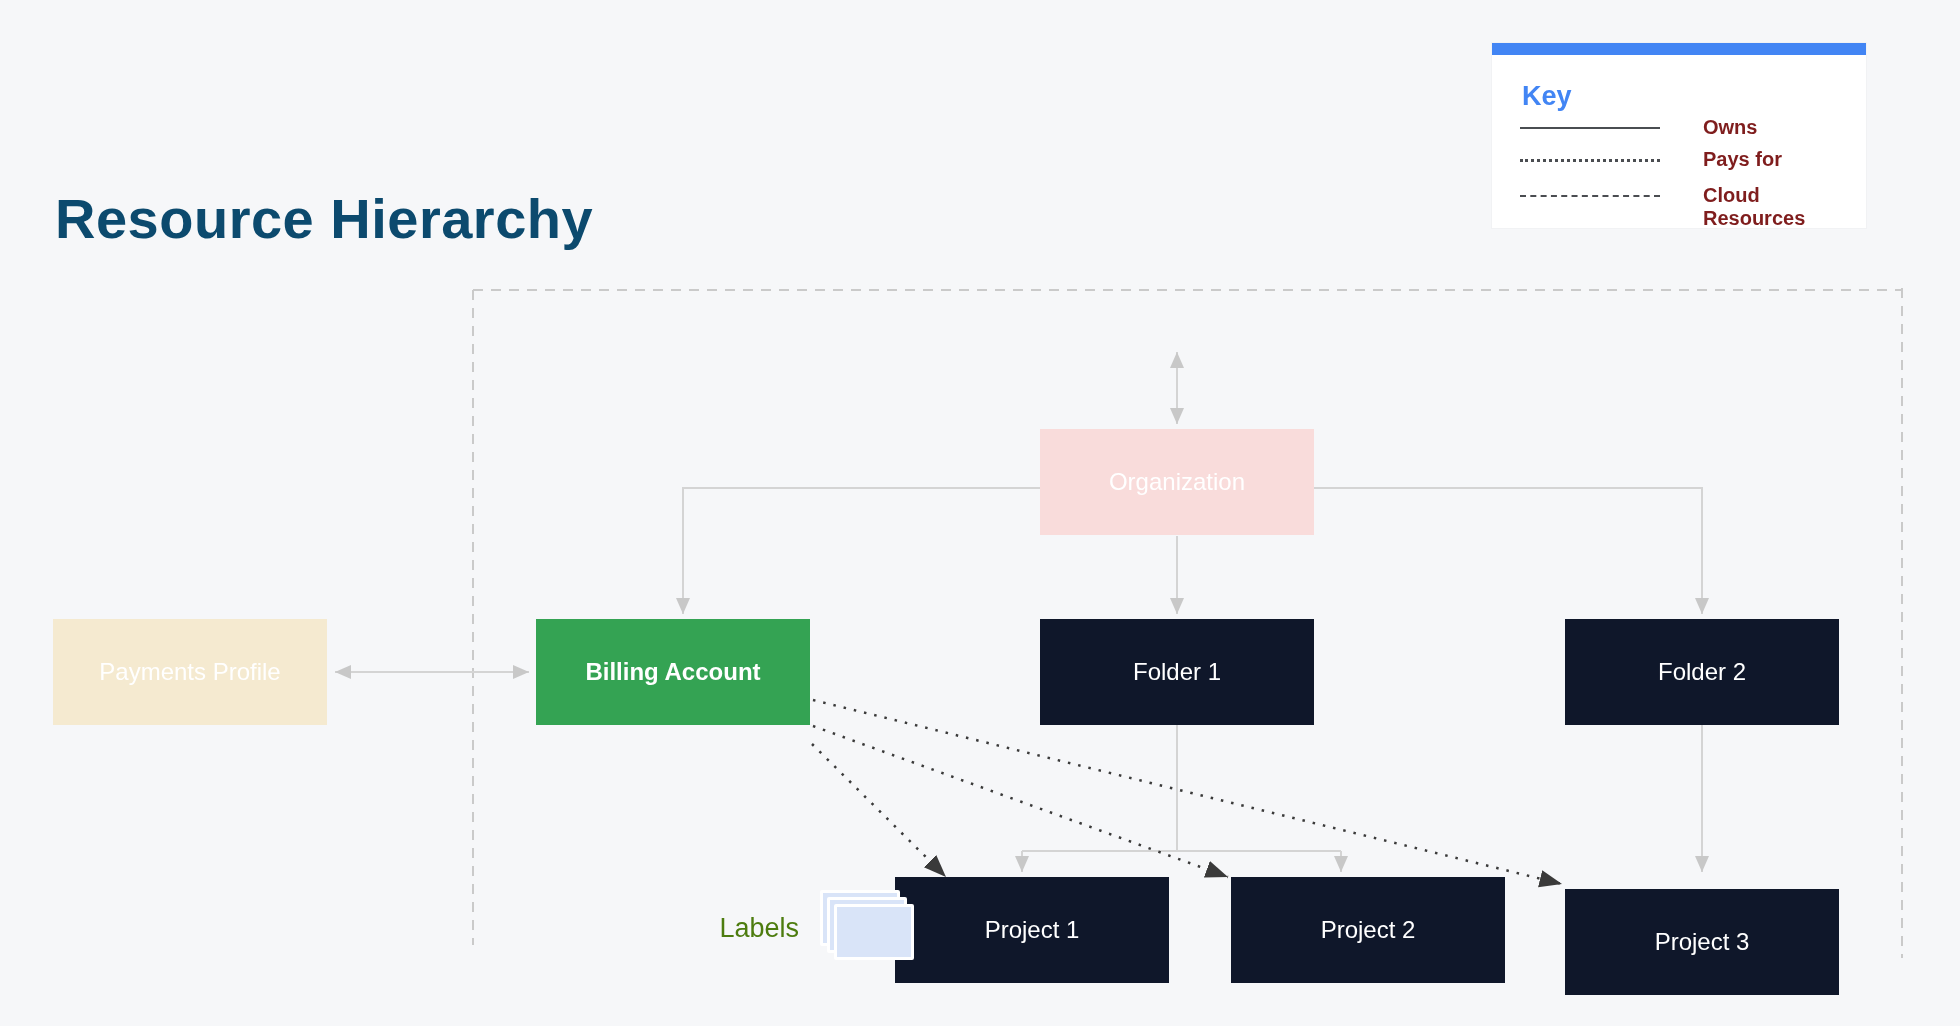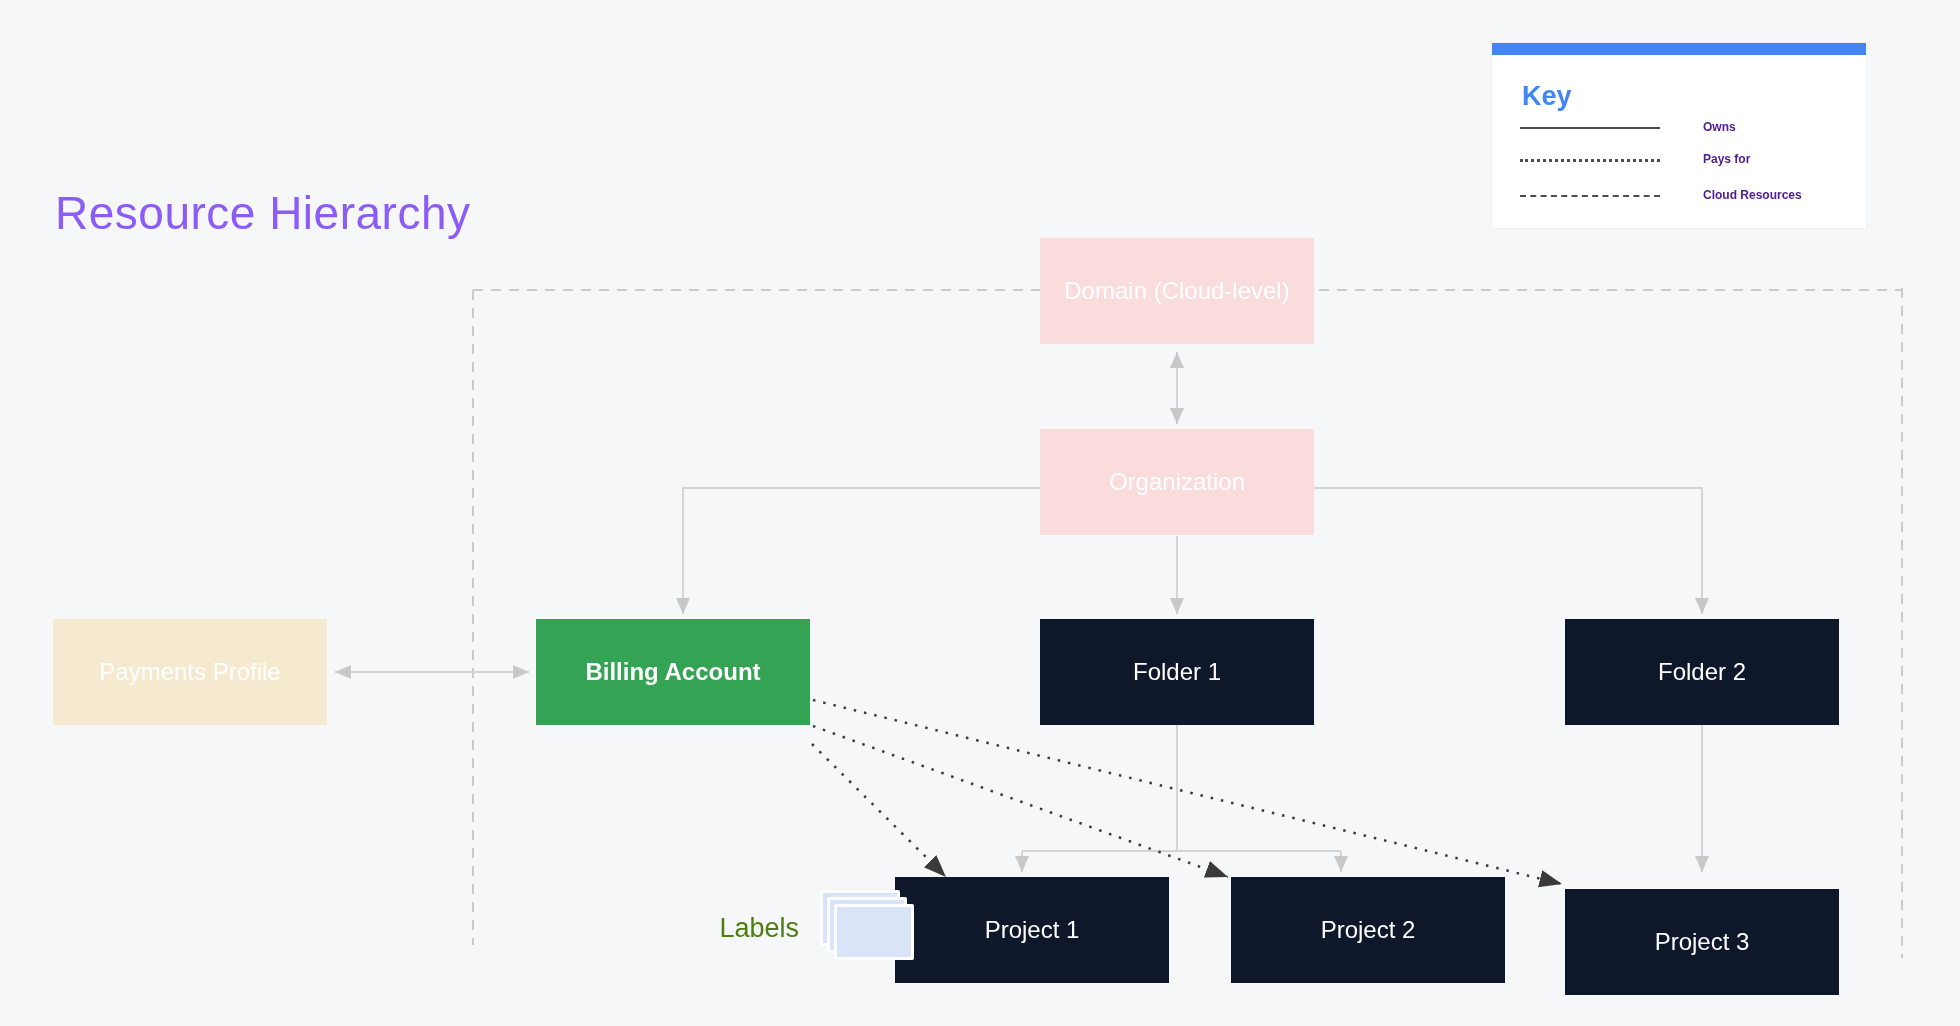--- a/index.html
+++ b/index.html
@@ -5,21 +5,21 @@
   html,body{margin:0;padding:0;background:#f6f7f9;}
   .stage{
     position:relative;width:1960px;height:1026px;overflow:hidden;
     background:#f6f7f9;
     font-family:"Liberation Sans",sans-serif;
   }
   .conn{position:absolute;left:0;top:0;z-index:1;}
 
   .page-title{
     position:absolute;left:55px;top:186px;z-index:3;
-    font-size:46px;font-weight:400;color:#8b5cf6;letter-spacing:.5px;
+    font-size:56px;font-weight:700;color:#0c4a6e;letter-spacing:.5px;
   }
 
   
   .node{
     position:absolute;z-index:2;width:274px;height:106px;
     display:flex;align-items:center;justify-content:center;
     font-size:24px;font-weight:400;color:#ffffff;text-align:center;
   }
   .node.pink  {background:#f9dcdb;}
   .node.cream {background:#f5ead0;}
@@ -59,21 +59,21 @@
   .key-title{
     position:absolute;left:30px;top:38px;
     font-size:27px;font-weight:700;color:#4285f4;
   }
   .key-sample{position:absolute;left:28px;width:140px;height:0;}
   .key-sample.solid {top:84px; border-top:2px solid  #4a4d51;}
   .key-sample.dotted{top:116px;border-top:3px dotted #4a4d51;}
   .key-sample.dashed{top:152px;border-top:2px dashed #4a4d51;}
   .key-label{
     position:absolute;left:211px;width:130px;
-    font-size:12px;font-weight:700;color:#4c1d95;line-height:23px;
+    font-size:20px;font-weight:700;color:#7f1d1d;line-height:23px;
   }
   .key-label.l1{top:73px;}
   .key-label.l2{top:105px;}
   .key-label.l3{top:141px;}
 </style>
 </head>
 <body>
 
 <div class="stage">
 
@@ -112,23 +112,20 @@
 
     <g stroke="#3a3a3a" stroke-width="2.5" fill="none" stroke-dasharray="2.5 8">
       <path d="M813,700 L1562,884" marker-end="url(#ah-black)"></path>
       <path d="M813,726 L1228,877" marker-end="url(#ah-black)"></path>
       <path d="M812,744 L946,877" marker-end="url(#ah-black)"></path>
     </g>
   </svg>
 
   <div class="page-title">Resource Hierarchy</div>
 
-  <div class="node pink n-domain">
-      <span>Domain (Cloud-level)</span>
-    </div>
   <div class="node cream n-payments">
       <span>Payments Profile</span>
     </div>
   <div class="node pink n-org">
       <span>Organization</span>
     </div>
   <div class="node green n-billing">
       <span>Billing Account</span>
     </div>
   <div class="node blue n-folder1">

